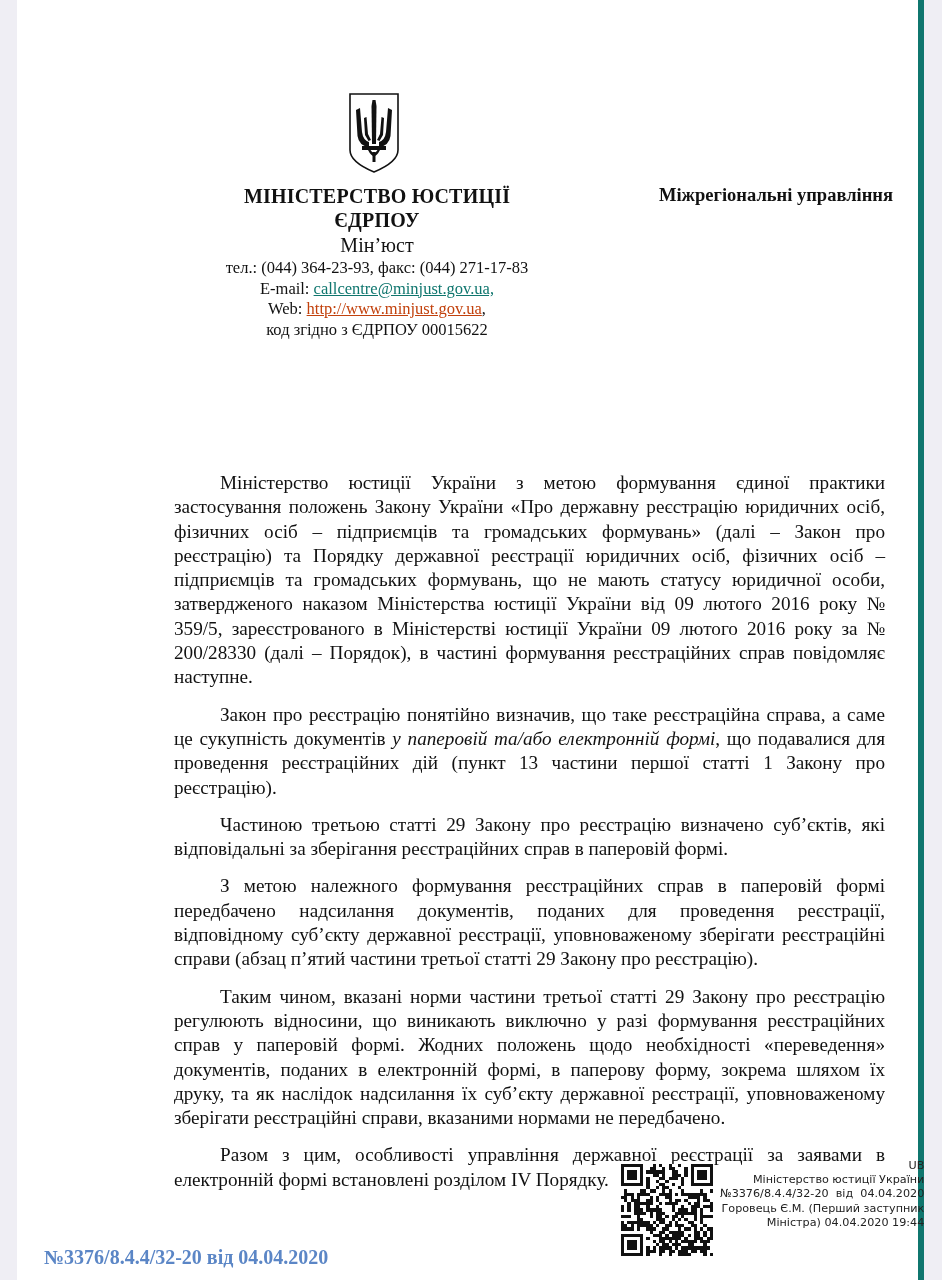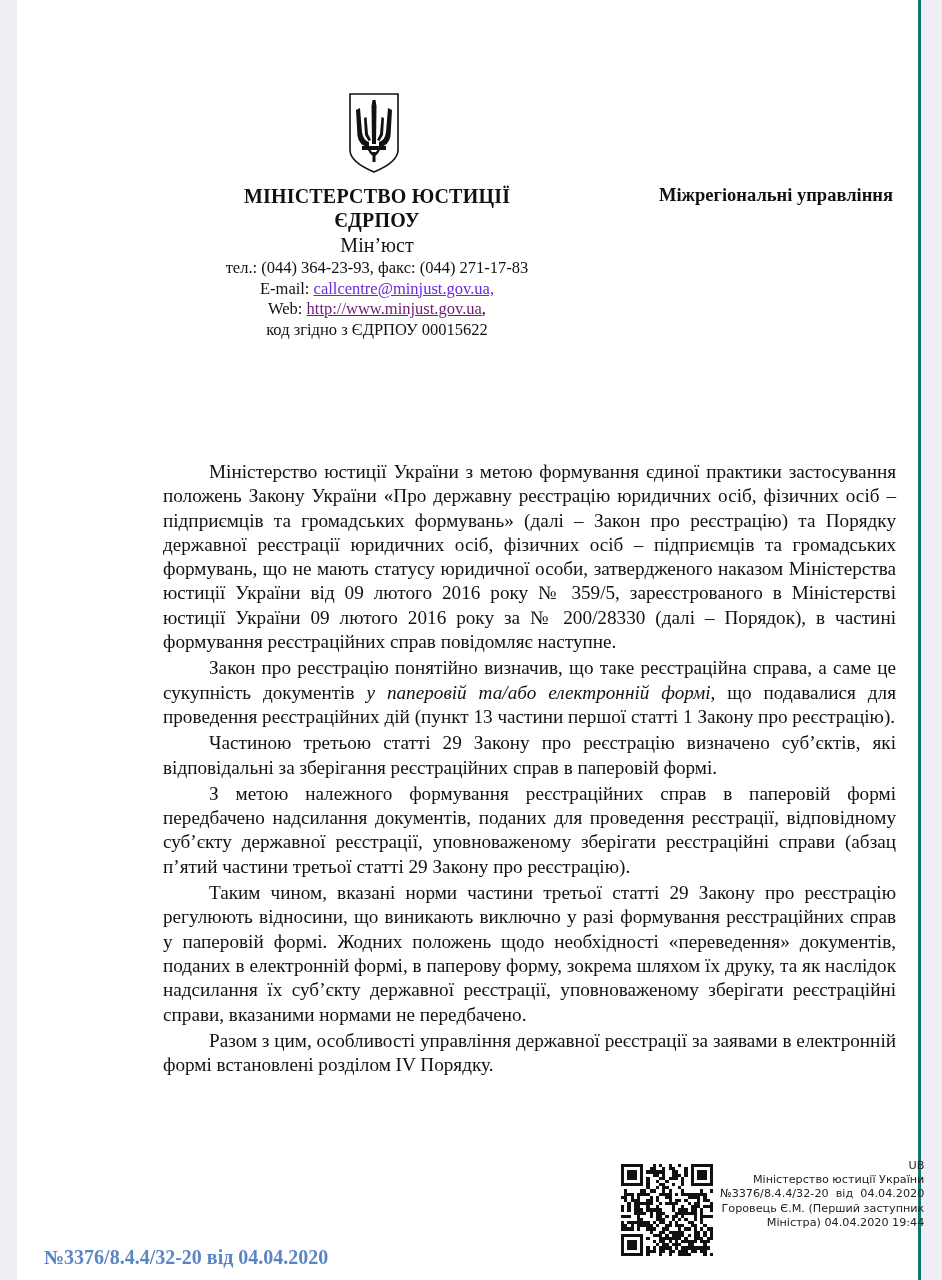--- a/index.html
+++ b/index.html
@@ -15,21 +15,21 @@
     font-family: "Liberation Serif", serif;
     color: #111;
   }
   .page {
     position: absolute;
     left: 17px;
     top: 0;
     width: 901px;
     height: 1280px;
     background: #ffffff;
-    border-right: 3px solid #0f766e;
+    border-right: 6px solid #0f766e;
   }
   
   .coat {
     position: absolute;
     left: 331px;
     top: 92px;
     width: 52px;
     height: 82px;
   }
   
@@ -49,25 +49,25 @@
   .org-short {
     font-size: 20px;
     line-height: 26px;
   }
   .contact {
     font-size: 16.5px;
     line-height: 20.6px;
   }
   .ulink {
     text-decoration: underline;
-    color: #6d28d9;
+    color: #0f766e;
   }
   .weblink {
     text-decoration: underline;
-    color: #701a75;
+    color: #c2410c;
   }
   
   .hdr-right {
     position: absolute;
     left: 598px;
     top: 184px;
     width: 300px;
     font-weight: bold;
     font-size: 18.5px;
     line-height: 23px;
@@ -77,21 +77,21 @@
   .body-text {
     position: absolute;
     left: 144px;
     top: 458px;
     width: 737px;
     font-size: 19.2px;
     line-height: 24.3px;
     text-align: justify;
   }
   .body-text p {
-    margin: 2px;
+    margin: 13px;
     text-indent: 46px;
   }
   .body-text i {
     font-style: italic;
   }
   
   .qr {
     position: absolute;
     left: 603px;
     top: 1164px;

